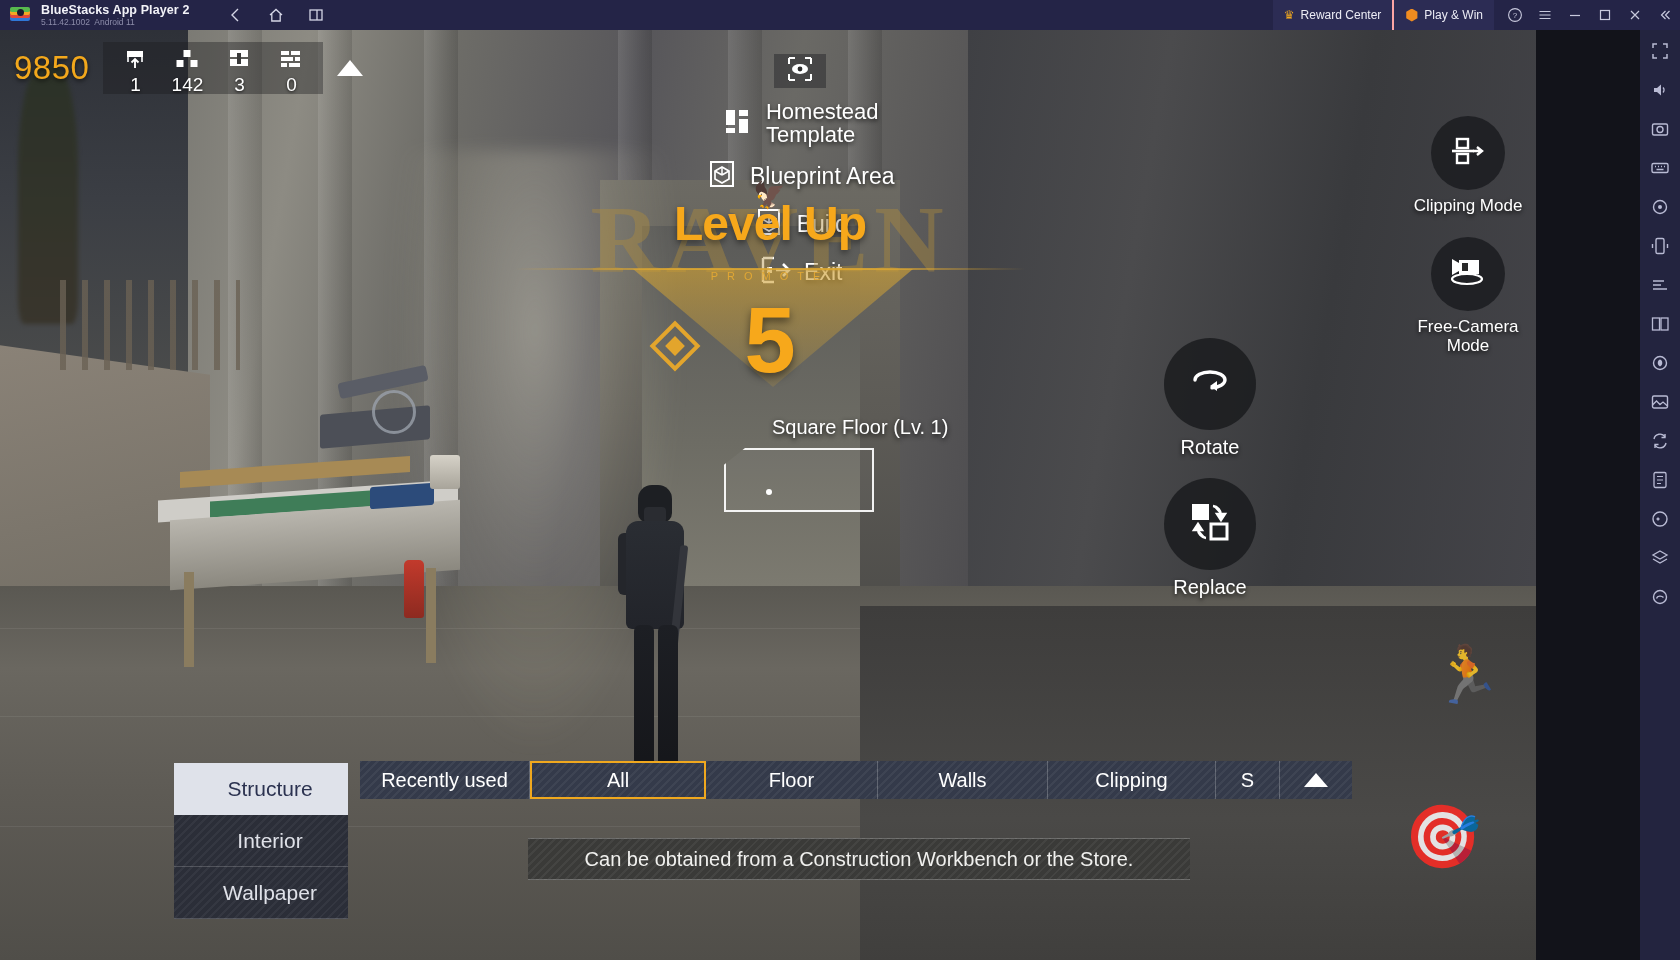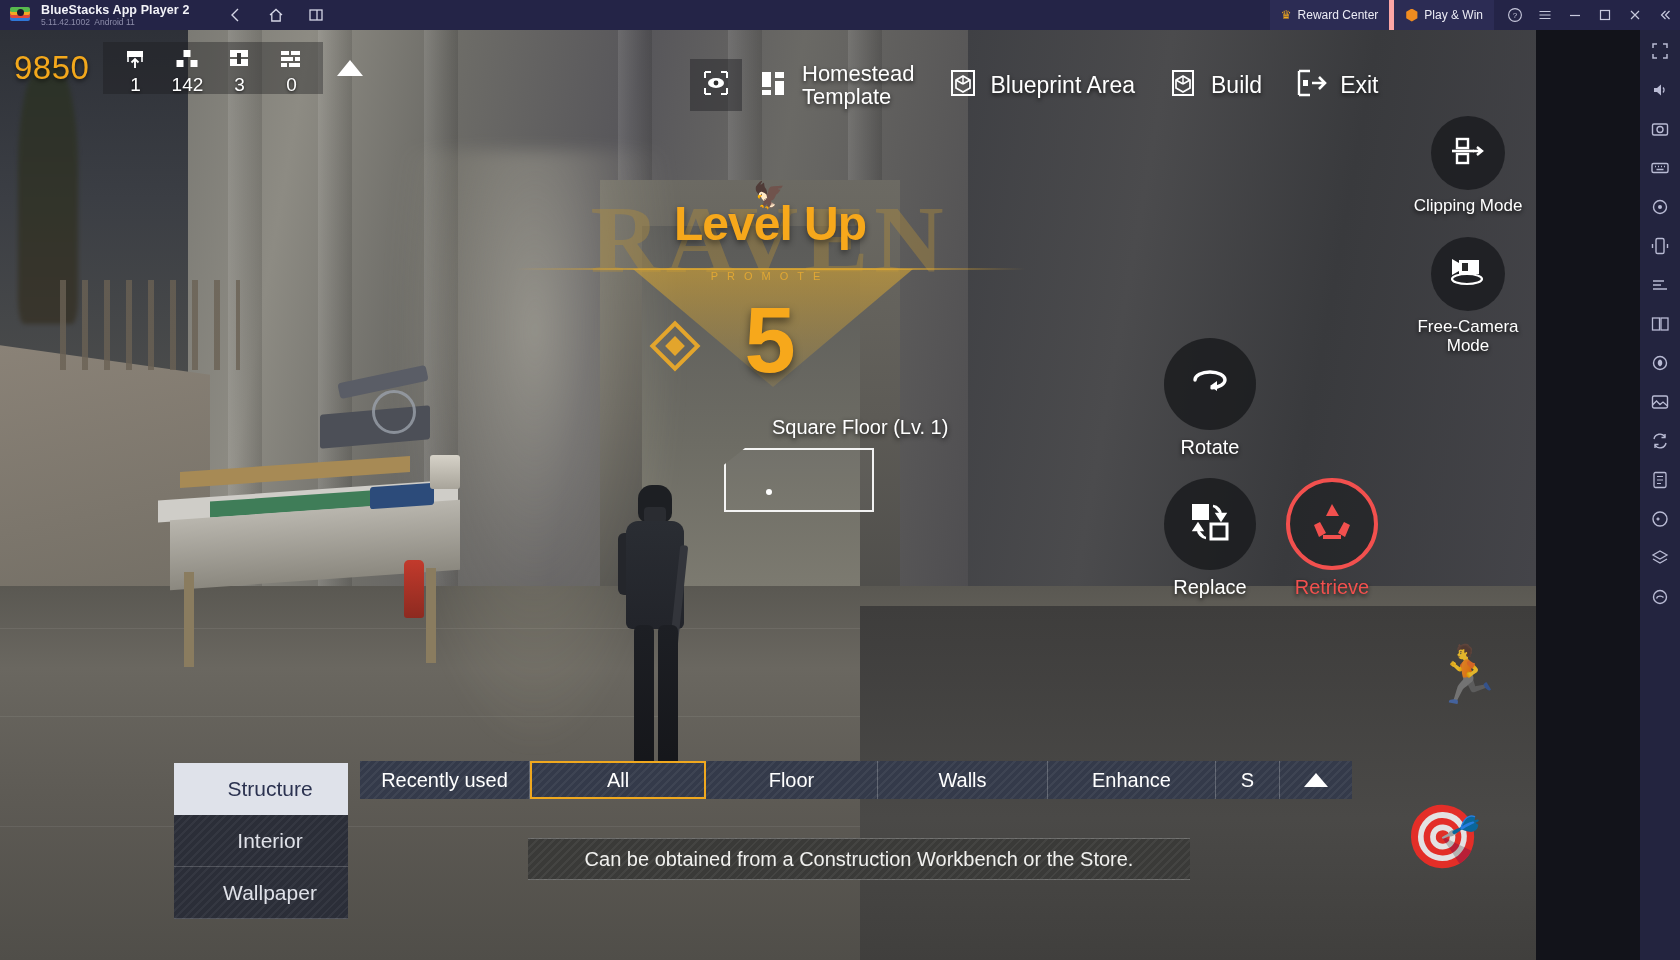--- a/index.html
+++ b/index.html
@@ -38,21 +38,21 @@
   .tb-nav { display: flex; align-items: center; gap: 22px; margin-left: 38px; }
   .tb-ico { width: 18px; height: 18px; color: #d5d6e6; display: flex; align-items: center; justify-content: center; cursor: pointer; }
   .tb-ico svg { display: block; }
   .tb-right { margin-left: auto; display: flex; align-items: center; height: 30px; }
   .tb-pill {
     display: flex; align-items: center; gap: 6px;
     height: 30px; padding: 0 11px;
     background: #2c2c54; color: #ececf5; font-size: 12px;
     cursor: pointer;
   }
-  .tb-pill + .tb-pill { border-left: 5px solid #fca5a5; }
+  .tb-pill + .tb-pill { border-left: 2px solid #fca5a5; }
   .crown { color: #f0a81e; font-size: 12px; }
   .hexdot { width: 13px; height: 13px; background: #f08c20; clip-path: polygon(50% 0,93% 25%,93% 75%,50% 100%,7% 75%,7% 25%); }
   .tb-win { display: flex; align-items: center; gap: 0; margin-left: 6px; }
   .tb-win div { width: 30px; height: 30px; display: flex; align-items: center; justify-content: center; color: #c8c9dd; cursor: pointer; font-size: 13px; }
 
   
   .game {
     position: absolute; top: 30px; left: 0;
     width: 1536px; height: 934px;
     overflow: hidden;
@@ -154,21 +154,21 @@
   .res-strip { display:flex; align-items:flex-end; gap:0; background: rgba(25,26,30,.38); height:52px; padding: 0 6px;}
   .res-item { width: 52px; display:flex; flex-direction:column; align-items:center; justify-content:flex-end; height:52px; cursor:pointer;}
   .res-item .ic { height:26px; display:flex; align-items:flex-end; justify-content:center; color:#fff;}
   .res-item .num { color:#fff; font-size:19px; line-height:1; margin-top:1px; text-shadow:0 1px 3px rgba(0,0,0,.8);}
   .res-more { width:54px; height:52px; display:flex; align-items:center; justify-content:center; cursor:pointer;}
   .tri-up { width:0;height:0;border-left:13px solid transparent;border-right:13px solid transparent;border-bottom:16px solid #fff;}
 
   
   .topbar {
     position:absolute; left:690px; top:24px; height:62px;
-    display:flex; align-items:center; gap:0;
+    display:flex; align-items:center; gap:12px;flex-direction:column;
   }
   .topbar-item { display:flex; align-items:center; gap:12px; padding: 0 16px; height:62px; cursor:pointer;}
   .topbar-item .lbl { color:#fff; font-size:23px; line-height:1.05; text-shadow:0 2px 4px rgba(0,0,0,.7);}
   .topbar-item .lbl.two { font-size:22px; }
   .eye-btn { width:52px;height:52px; background:rgba(30,31,35,.45); display:flex;align-items:center;justify-content:center; cursor:pointer;}
 
   
   .side-tools { position:absolute; right:8px; top:86px; width:120px; display:flex; flex-direction:column; align-items:center; gap:22px;}
   .circ { width:74px; height:74px; border-radius:50%; background:rgba(26,27,30,.82); display:flex; align-items:center; justify-content:center; cursor:pointer;}
   .tool { display:flex; flex-direction:column; align-items:center; gap:6px; }
@@ -572,33 +572,20 @@
           <svg width="52" height="52" viewBox="0 0 52 52">
             <rect x="8" y="8" width="17" height="16" fill="#fff"></rect>
             <rect x="27" y="28" width="16" height="15" fill="none" stroke="#fff" stroke-width="3"></rect>
             <path d="M29 10 a9 9 0 0 1 8 9 M37 24 L33 18 L41 18 Z" fill="#fff" stroke="#fff" stroke-width="2.4"></path>
             <path d="M22 42 a9 9 0 0 1 -8 -9 M14 28 L18 34 L10 34 Z" fill="#fff" stroke="#fff" stroke-width="2.4"></path>
           </svg>
         </span>
       </div>
       <div class="cap">Replace</div>
     </div>
-    <div class="tool">
-      <div class="circ-lg red">
-        <span>
-          <svg width="50" height="50" viewBox="0 0 50 50">
-            <path d="M25 7 L32 19 L26 19 L19 19 Z" fill="#f2504e"></path>
-            <path d="M12 40 L7 28 L13 25 L19 36 Z" fill="#f2504e"></path>
-            <path d="M38 40 L43 28 L37 25 L31 36 Z" fill="#f2504e"></path>
-            <path d="M16 40 H34" stroke="#f2504e" stroke-width="4"></path>
-          </svg>
-        </span>
-      </div>
-      <div class="cap red">Retrieve</div>
-    </div>
   </div>
 
   <div class="levelup">
     <div class="raven">RAVEN</div>
     <div class="lu-chev"></div>
     <div class="lu-bar"></div>
     <div class="lu-wing">🦅</div>
     <div class="lu-title">Level Up</div>
     <div class="lu-promote">PROMOTE</div>
     <div class="lu-diamond"></div>
@@ -631,21 +618,21 @@
     <div class="tab sel" style="width:176px">
       <span>All</span>
     </div>
     <div class="tab" style="width:172px">
       <span>Floor</span>
     </div>
     <div class="tab" style="width:170px">
       <span>Walls</span>
     </div>
     <div class="tab" style="width:168px">
-      <span>Enhance</span>
+      <span>Clipping</span>
     </div>
     <div class="tab" style="width:64px">
       <span>S</span>
     </div>
     <div class="tab-arrow">
       <div class="tri"></div>
     </div>
   </div>
 
   <div class="tooltip">Can be obtained from a Construction Workbench or the Store.</div>

